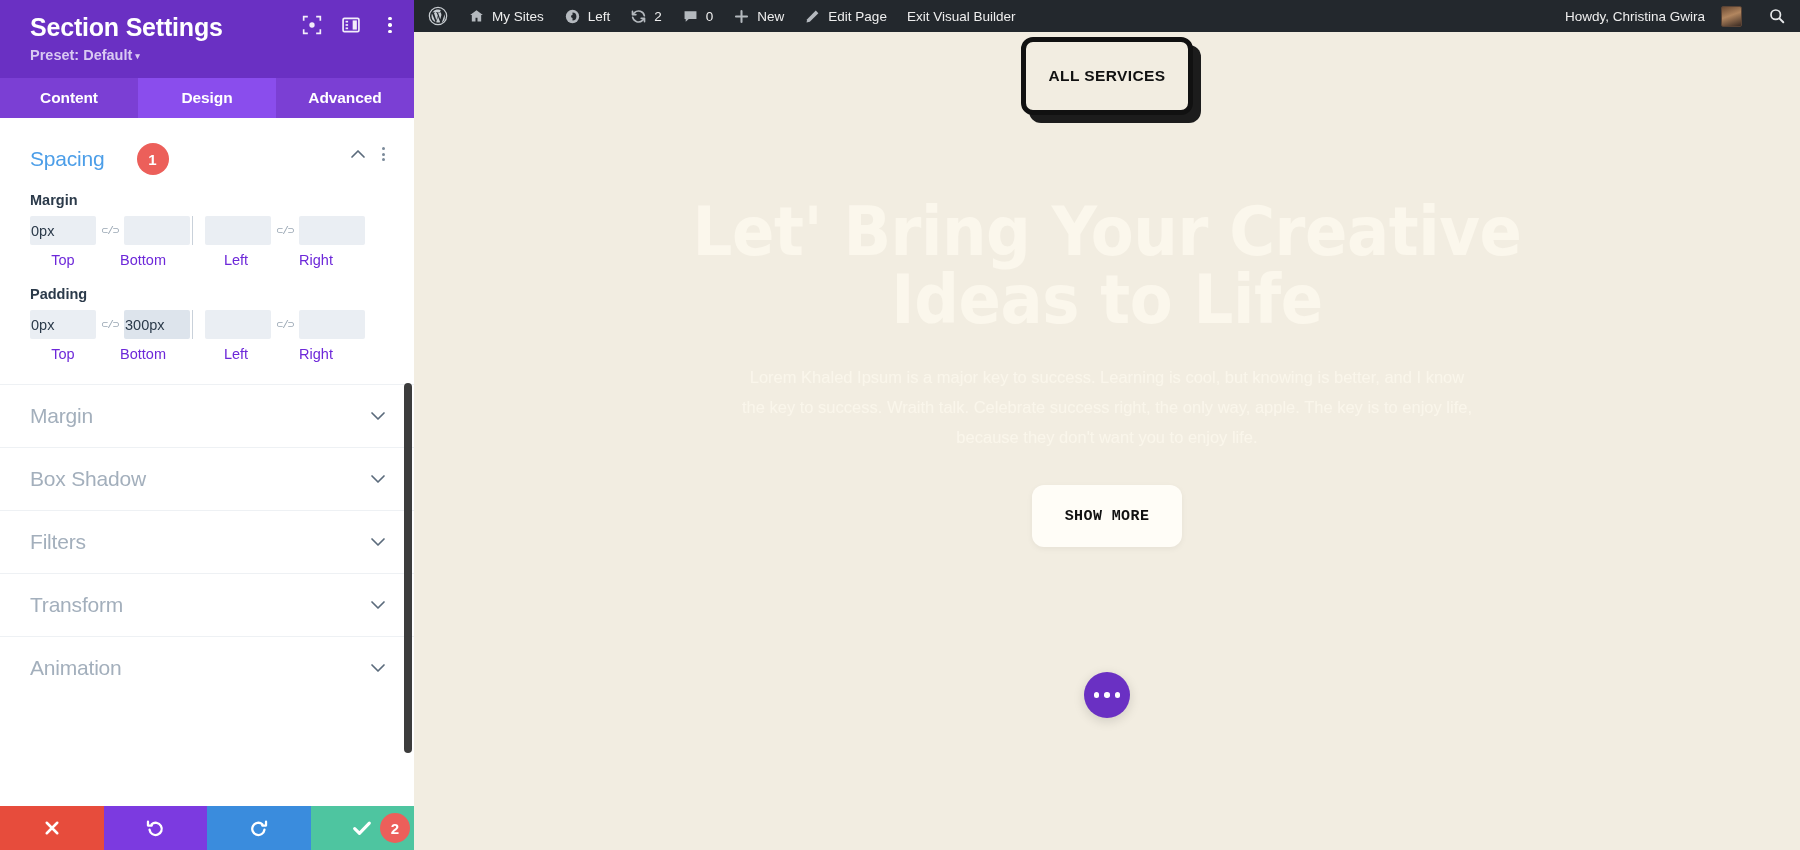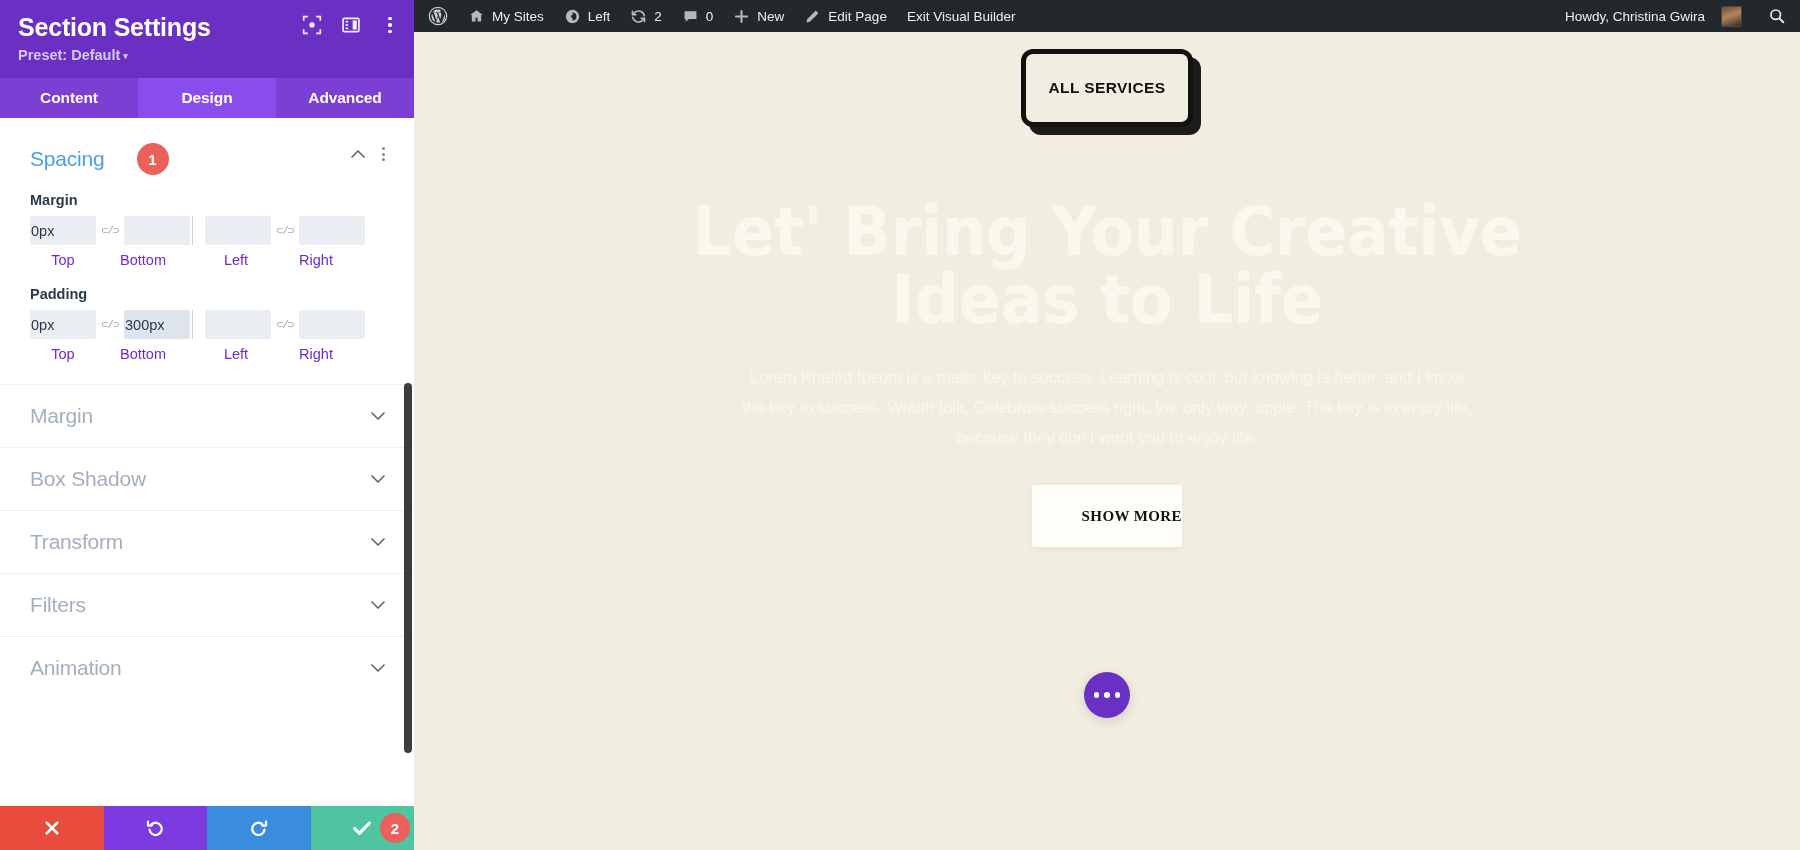--- a/index.html
+++ b/index.html
@@ -14,21 +14,21 @@
   
   #settings-panel {
     position: absolute; left: 0; top: 0;
     width: 414px; height: 850px;
     background: #fff;
     display: flex; flex-direction: column;
     z-index: 40;
   }
   .panel-header {
     background: #6a30c3;
-    padding: 14px 18px 12px 18px;
+    padding: 14px 18px 12px 30px;
     position: relative;
     height: 78px;
   }
   .panel-title {
     color: #fff; font-size: 25px; font-weight: 700;
     letter-spacing: -0.2px; line-height: 1.1;
   }
   .panel-preset {
     color: #d9c9f2; font-size: 14.5px; font-weight: 600;
     margin-top: 5px;
@@ -177,21 +177,21 @@
   .ab-search { padding: 0 14px 0 16px; cursor: pointer; display:flex; align-items:center;}
 
   
   #canvas {
     position: absolute; left: 414px; top: 32px;
     width: 1386px; height: 818px;
     background: #f2ede1;
     overflow: hidden;
   }
   .all-services-wrap {
-    position: absolute; left: 50%; top: 17px; transform: translateX(-50%);
+    position: absolute; left: 50%; top: 5px; transform: translateX(-50%);
   }
   .all-services-shadow {
     position: absolute; left: 8px; top: 8px;
     width: 172px; height: 78px;
     background: #1c1c1c; border-radius: 12px;
   }
   .all-services-btn {
     position: relative;
     width: 172px; height: 78px;
     background: #f2ede1;
@@ -215,26 +215,25 @@
   }
   .hero-para {
     margin: 28px auto 0 auto; max-width: 740px;
     text-align: center; color: #fbf7ec;
     font-size: 16.5px; line-height: 1.82;
     opacity: .96;
   }
   .show-more {
     display: block; margin: 33px auto 0 auto;
     width: 150px; height: 62px;
-    background: #fffdf7; border: none; border-radius: 3px;
-    font-family: Liberation Serif, serif;
+    background: #fffdf7; border: none; border-radius: 12px;
+    font-family: Liberation Mono, monospace;
     font-size: 15px; font-weight: 700; color: #111;
     letter-spacing: 0.4px; cursor: pointer;
     box-shadow: 0 2px 6px rgba(0,0,0,.05);
-    text-align: right;
   }
   .fab {
     position: absolute; left: 50%; transform: translateX(-50%);
     top: 640px; width: 46px; height: 46px; border-radius: 50%;
     background: #6a30c3; cursor: pointer;
     display: flex; align-items: center; justify-content: center; gap: 5px;
     box-shadow: 0 3px 12px rgba(0,0,0,.14);
   }
   .fab i { width: 5.5px; height: 5.5px; border-radius: 50%; background: #fff; display:block; }
 </style>
@@ -345,27 +344,27 @@
             <path d="M2 5l6 6 6-6" fill="none" stroke="#5b6b7c" stroke-width="1.7" stroke-linecap="round" stroke-linejoin="round"></path>
           </svg>
       </div>
       <div class="module-row">
         <div class="module-label">Box Shadow</div>
         <svg class="chev-down" viewBox="0 0 16 16">
             <path d="M2 5l6 6 6-6" fill="none" stroke="#5b6b7c" stroke-width="1.7" stroke-linecap="round" stroke-linejoin="round"></path>
           </svg>
       </div>
       <div class="module-row">
-        <div class="module-label">Transform</div>
+        <div class="module-label">Filters</div>
         <svg class="chev-down" viewBox="0 0 16 16">
             <path d="M2 5l6 6 6-6" fill="none" stroke="#5b6b7c" stroke-width="1.7" stroke-linecap="round" stroke-linejoin="round"></path>
           </svg>
       </div>
       <div class="module-row">
-        <div class="module-label">Filters</div>
+        <div class="module-label">Transform</div>
         <svg class="chev-down" viewBox="0 0 16 16">
             <path d="M2 5l6 6 6-6" fill="none" stroke="#5b6b7c" stroke-width="1.7" stroke-linecap="round" stroke-linejoin="round"></path>
           </svg>
       </div>
       <div class="module-row">
         <div class="module-label">Animation</div>
         <svg class="chev-down" viewBox="0 0 16 16">
             <path d="M2 5l6 6 6-6" fill="none" stroke="#5b6b7c" stroke-width="1.7" stroke-linecap="round" stroke-linejoin="round"></path>
           </svg>
       </div>

